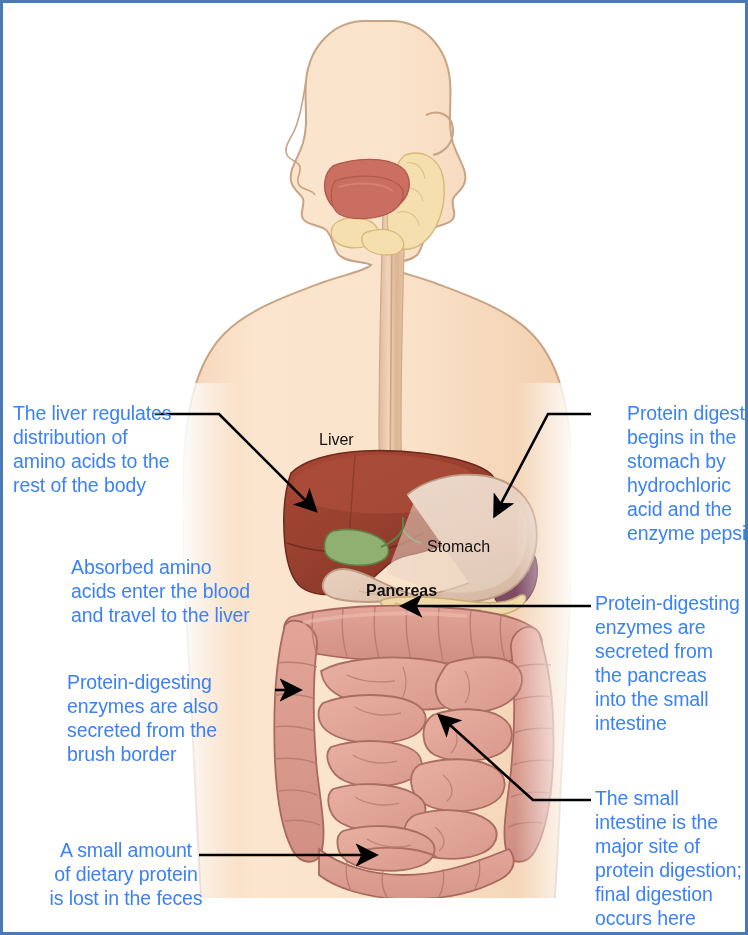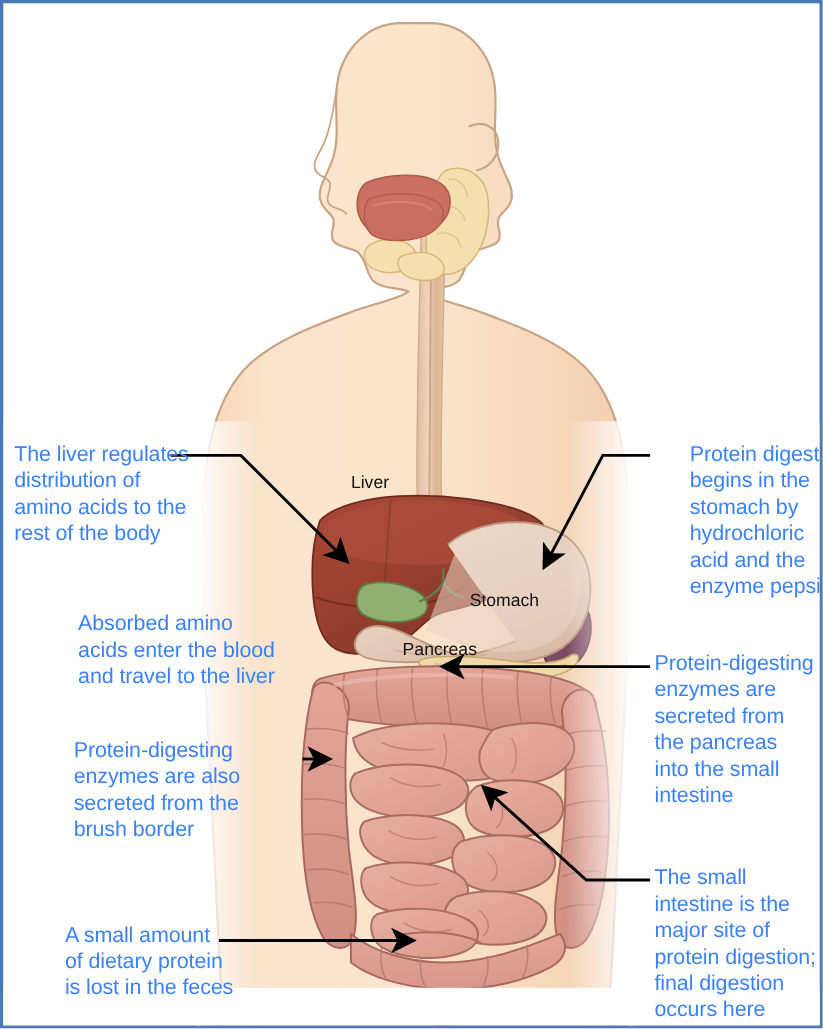--- a/index.html
+++ b/index.html
@@ -43,27 +43,27 @@
     font-family: "Liberation Sans", sans-serif;
     font-size: 16px;
     line-height: 22px;
     color: #111111;
     white-space: nowrap;
   }
   
   #lbl-liver-reg   { left: 10px;  top: 398px; width: 185px; }
   #lbl-absorbed    { left: 68px;  top: 540px; width: 200px; margin-top: 12px; }
   #lbl-brush       { left: 64px;  top: 667px; width: 200px; }
-  #lbl-feces       { left: 56px;  top: 835px; width: 190px; }
+  #lbl-feces       { left: 28px;  top: 835px; width: 190px; text-align: center; }
   #lbl-stomach-txt { left: 592px; top: 398px; width: 154px; margin-left: 32px; }
   #lbl-pancreas-txt{ left: 592px; top: 588px; width: 152px; }
   #lbl-smallint    { left: 592px; top: 783px; width: 152px; }
   #organ-liver     { left: 316px; top: 426px; }
   #organ-stomach   { left: 424px; top: 533px; }
-  #organ-pancreas  { left: 363px; top: 577px; }
+  #organ-pancreas  { left: 363px; top: 577px; font-weight: bold; }
 </style>
 </head>
 <body>
 
 <div id="figure">
 
   <svg id="art" viewBox="0 0 748 935" xmlns="http://www.w3.org/2000/svg">
     <defs>
       <linearGradient id="skinGrad" x1="0" y1="0" x2="1" y2="0">
         <stop offset="0%" stop-color="#f5d6b8"></stop>

